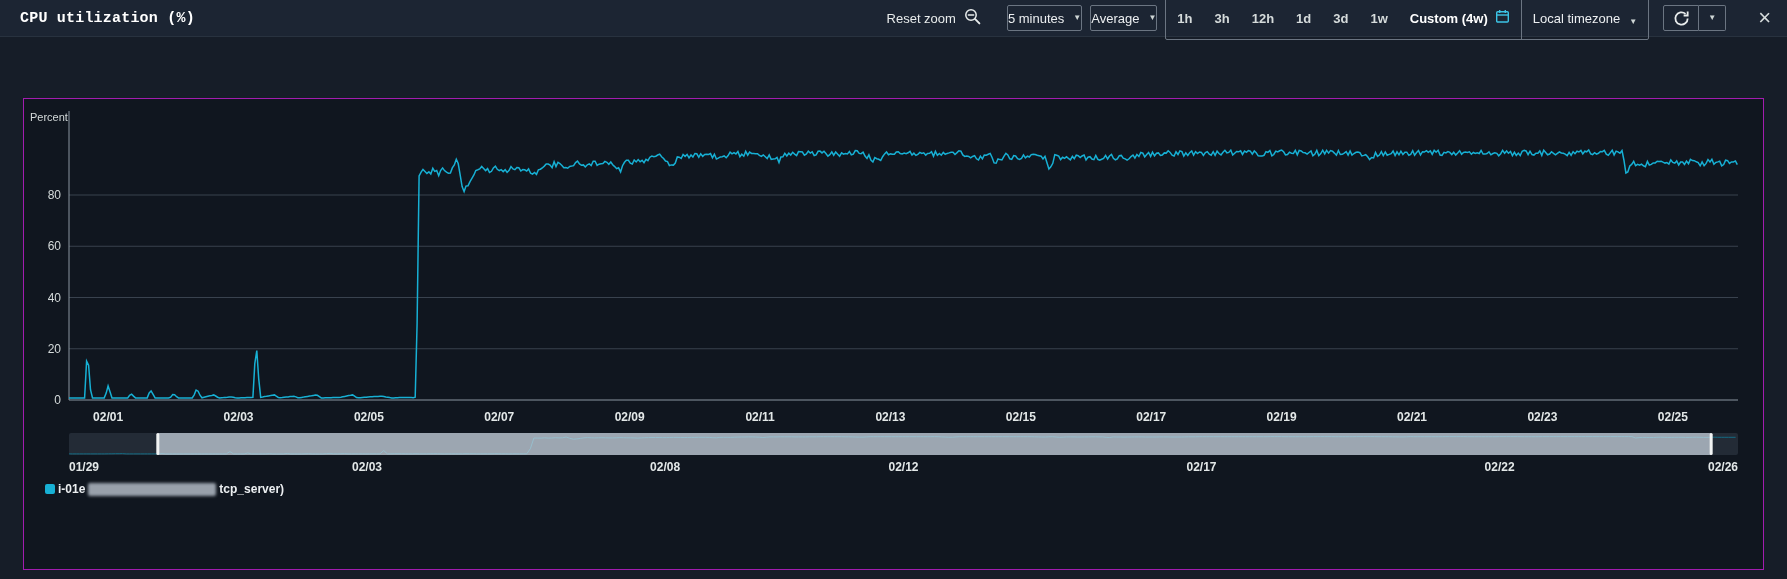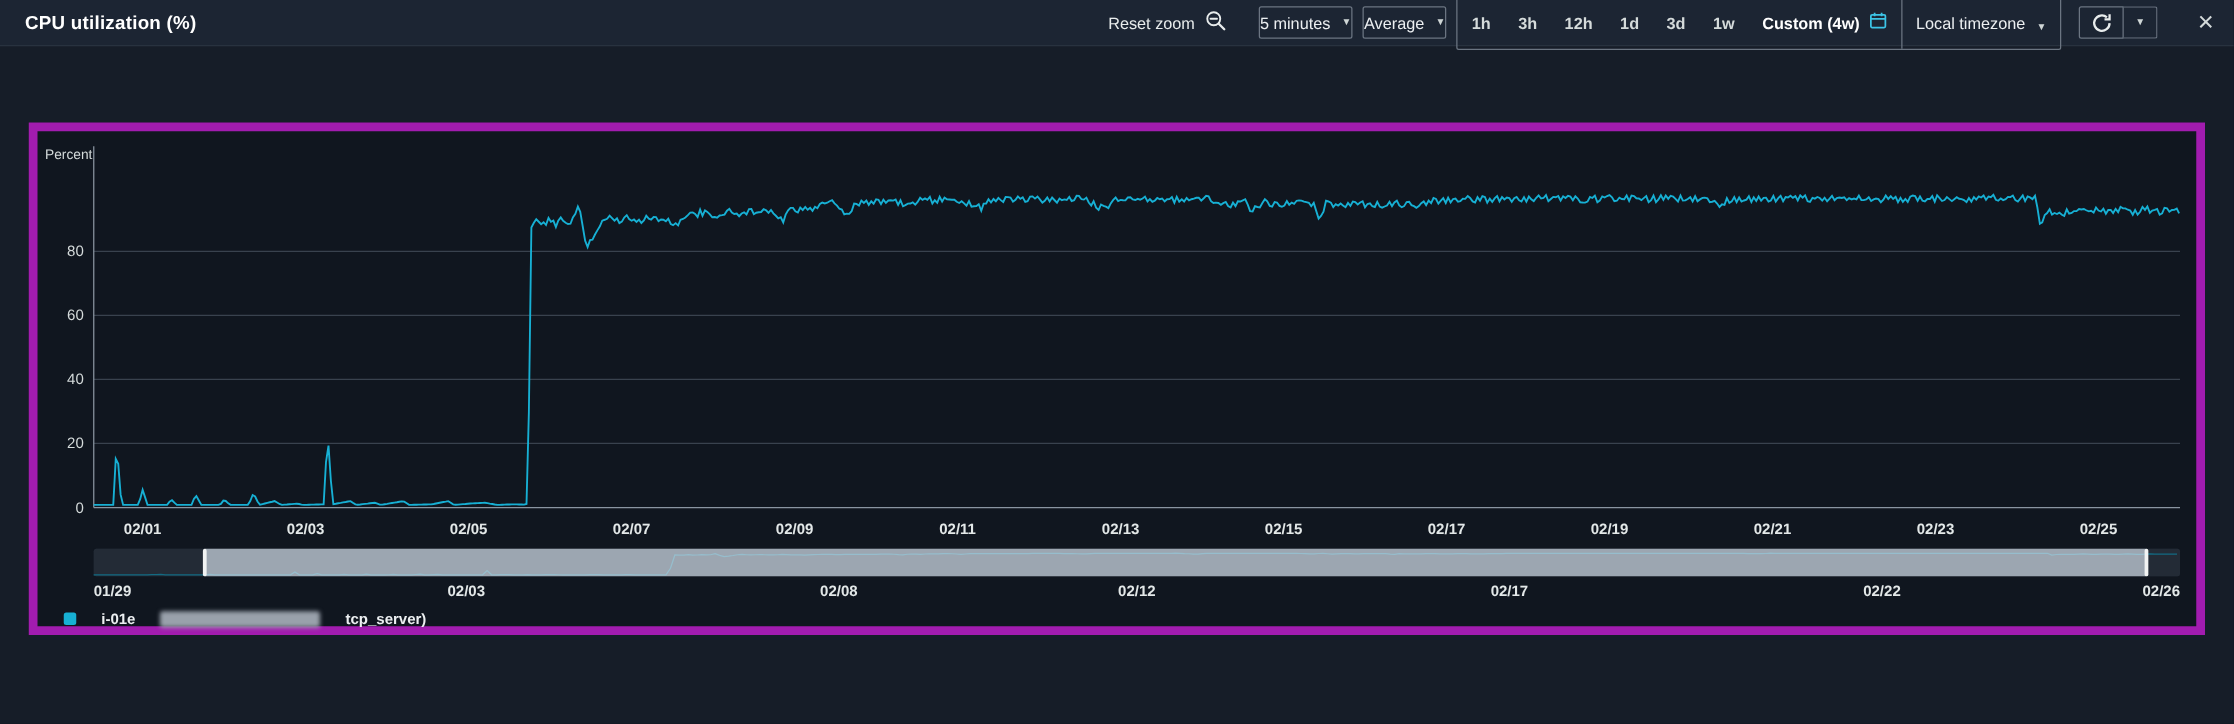--- a/index.html
+++ b/index.html
@@ -9,21 +9,21 @@
     font-family:"Liberation Sans",sans-serif;
     color:#e8ecec;
     overflow:hidden;
     position:relative;
   }
   
   header{
     height:37px;background:#1c2533;border-bottom:1px solid #28323f;
     display:flex;align-items:center;padding:0 16px 0 20px;box-sizing:border-box;
   }
-  .graph-title{font-size:15px;font-weight:700;margin:0;letter-spacing:.2px;color:#ffffff;}
+  .graph-title{font-size:15px;font-weight:700;margin:0;letter-spacing:.2px;color:#ffffff;font-family:Liberation Mono, monospace;}
   .controls{margin-left:auto;display:flex;align-items:center;}
   .reset-zoom{display:flex;align-items:center;gap:8px;font-size:13px;font-weight:400;margin-right:26px;cursor:pointer;}
   .select{
     height:26px;border:1px solid #6b7582;border-radius:2px;background:transparent;
     display:flex;align-items:center;gap:9px;padding:0 0;font-size:13px;color:#eceff1;
     margin-right:8px;cursor:pointer;white-space:nowrap;box-sizing:border-box;
   }
   .caret{font-size:8px;color:#cfd6d6;line-height:1;}
   .range-group{
     height:44px;border:1px solid #6b7582;border-radius:2px;display:flex;align-items:center;
@@ -36,28 +36,28 @@
   .split{display:flex;margin-right:32px;}
   .icon-btn{
     height:26px;border:1px solid #6b7582;display:flex;align-items:center;justify-content:center;
     cursor:pointer;box-sizing:border-box;background:transparent;
   }
   .icon-btn.first{width:36px;border-radius:2px 0 0 2px;}
   .icon-btn.second{width:27px;border-left:none;border-radius:0 2px 2px 0;}
   .close-btn{font-size:22px;color:#d5dbdb;cursor:pointer;line-height:1;font-weight:400;}
   
   .panel{
-    margin:61px 23px 0;height:410px;border:7px solid #a21caf;background:#10161f;
+    margin:61px 23px 0;height:472px;border:1px solid #a21caf;background:#10161f;
     box-sizing:border-box;
   }
   #chart-svg{display:block;}
   svg text{fill:#d5dbdb;font-size:12px;font-family:"Liberation Sans",sans-serif;}
   svg text.xtick{font-weight:700;fill:#e3e8e8;}
   svg text.unit{font-size:11px;}
-  .legend{display:flex;align-items:center;gap:20px;margin:7px 0 0 21px;font-size:12px;font-weight:700;color:#eceff1;}
+  .legend{display:flex;align-items:center;gap:3px;margin:7px 0 0 21px;font-size:12px;font-weight:700;color:#eceff1;}
   .swatch{width:10px;height:10px;border-radius:2px;display:inline-block;}
   .redacted{width:128px;height:13px;background:#99a1ab;border-radius:2px;filter:blur(1.5px);display:inline-block;}
 </style>
 </head>
 <body>
 
 <header>
   <h1 class="graph-title">CPU utilization (%)</h1>
 
   <div class="controls">

